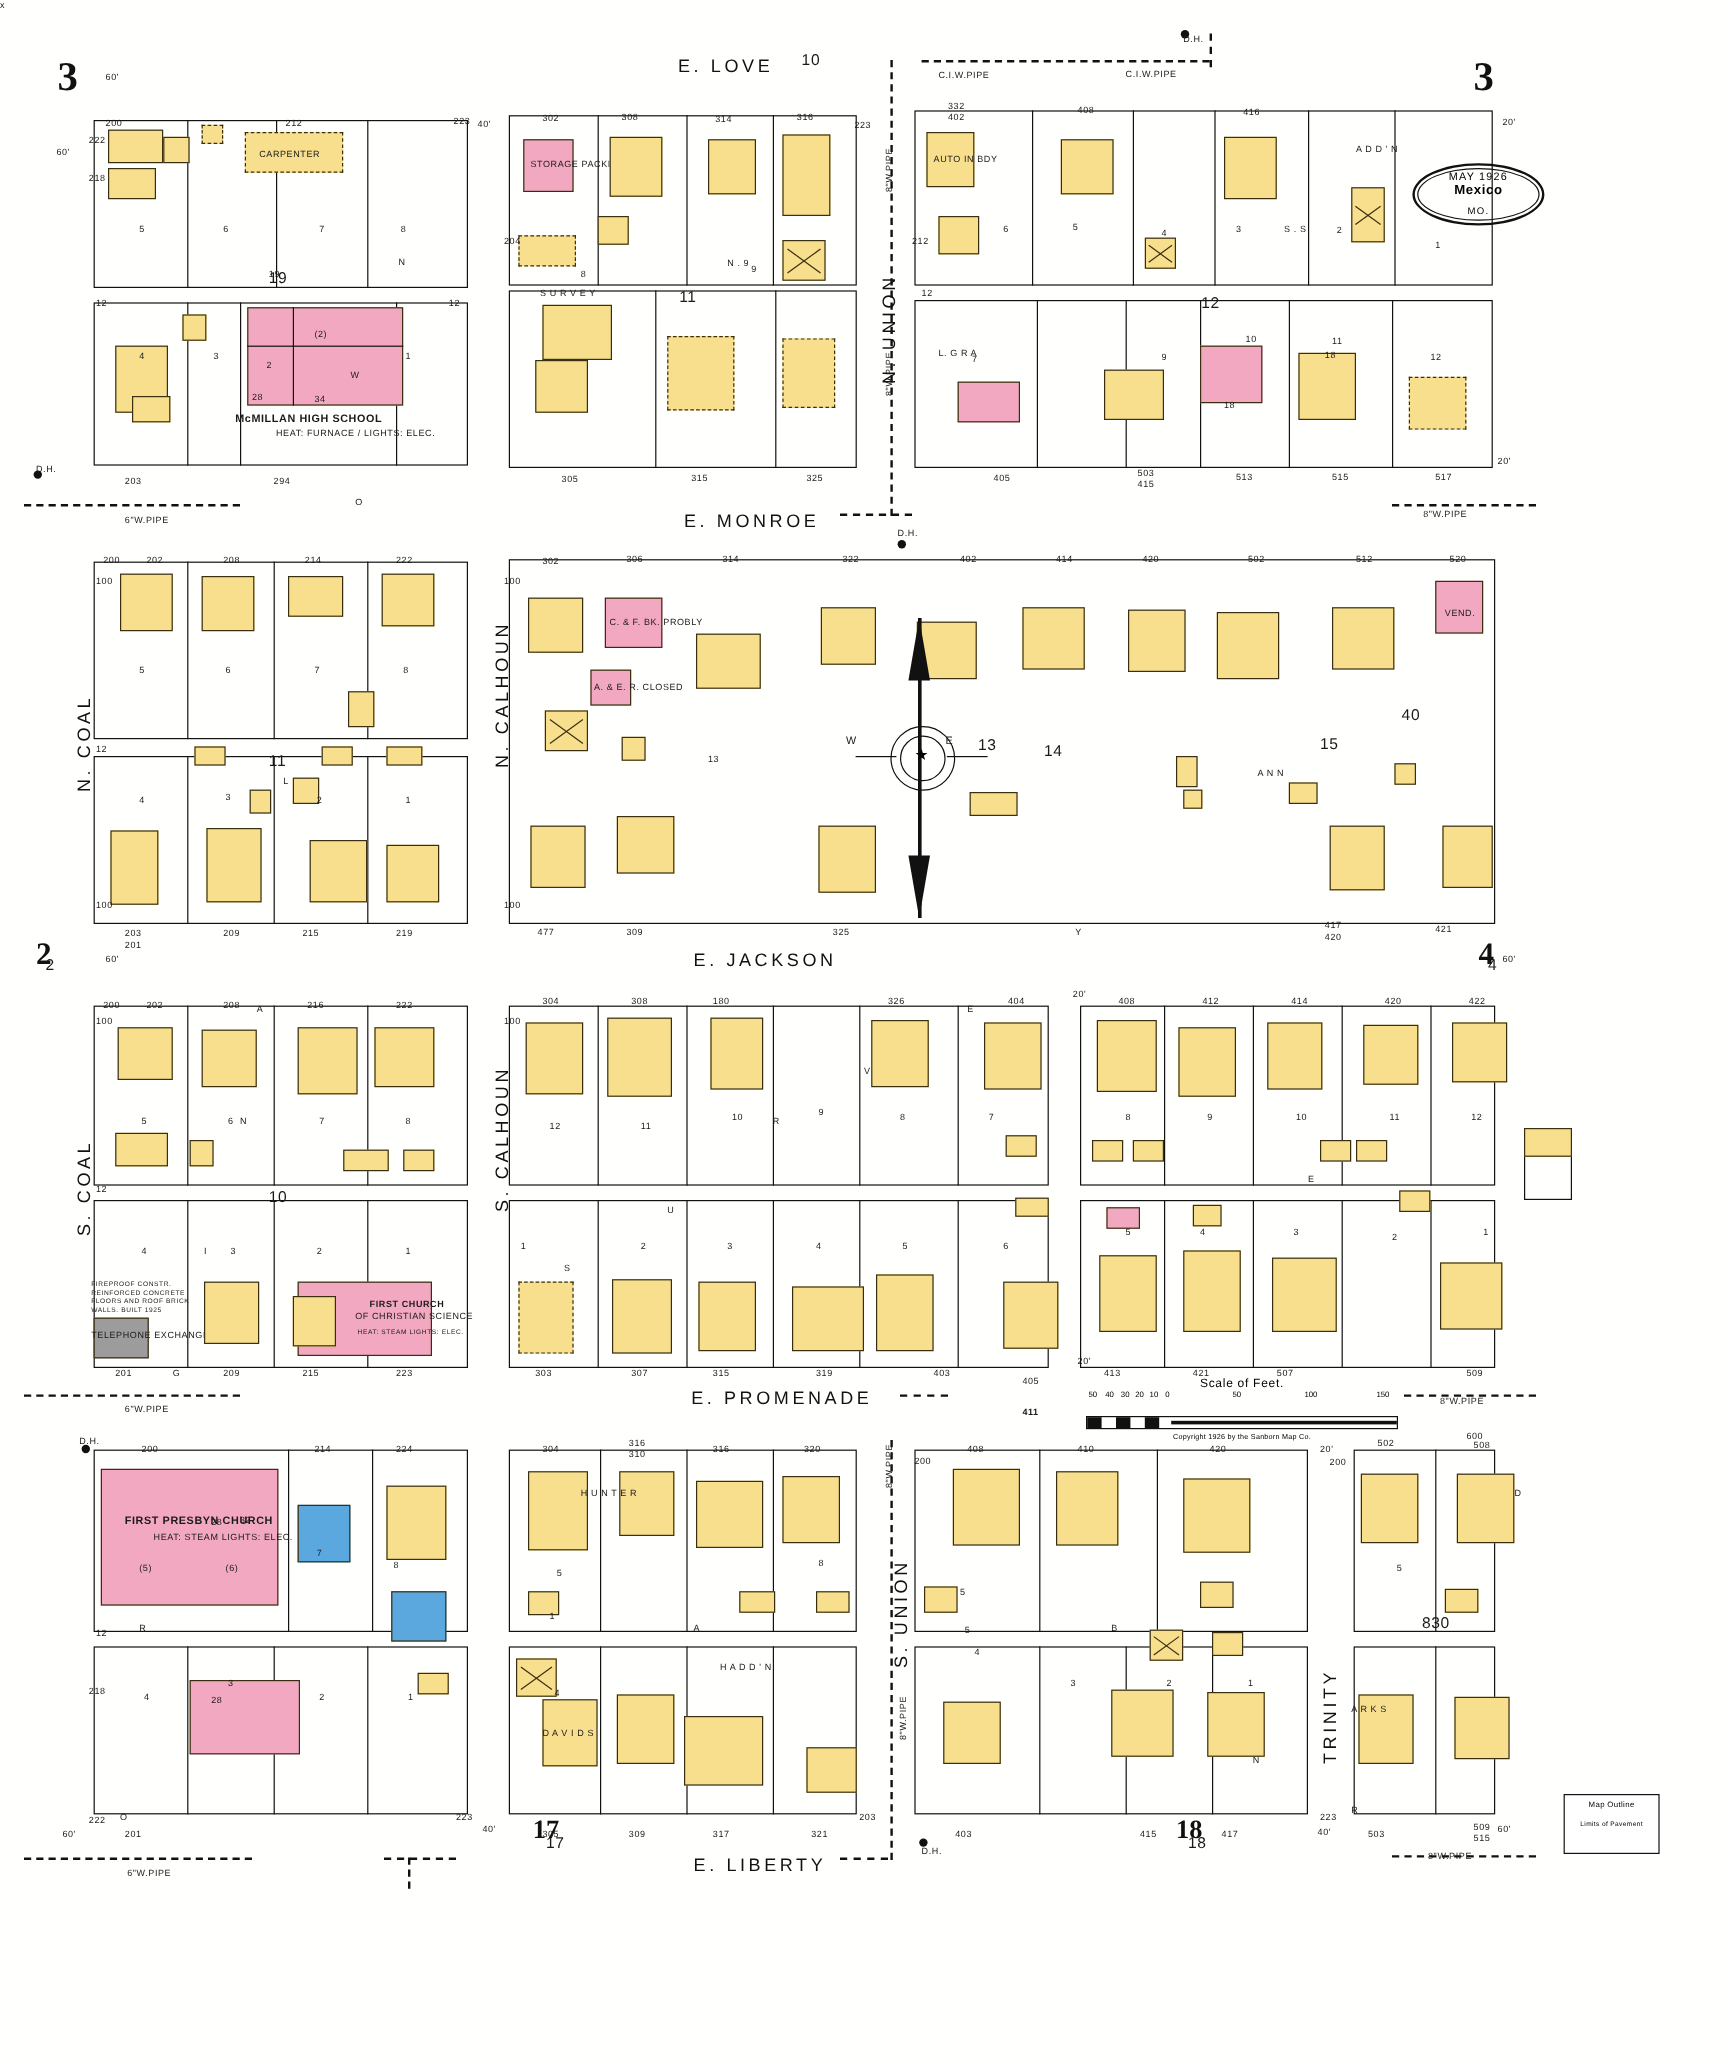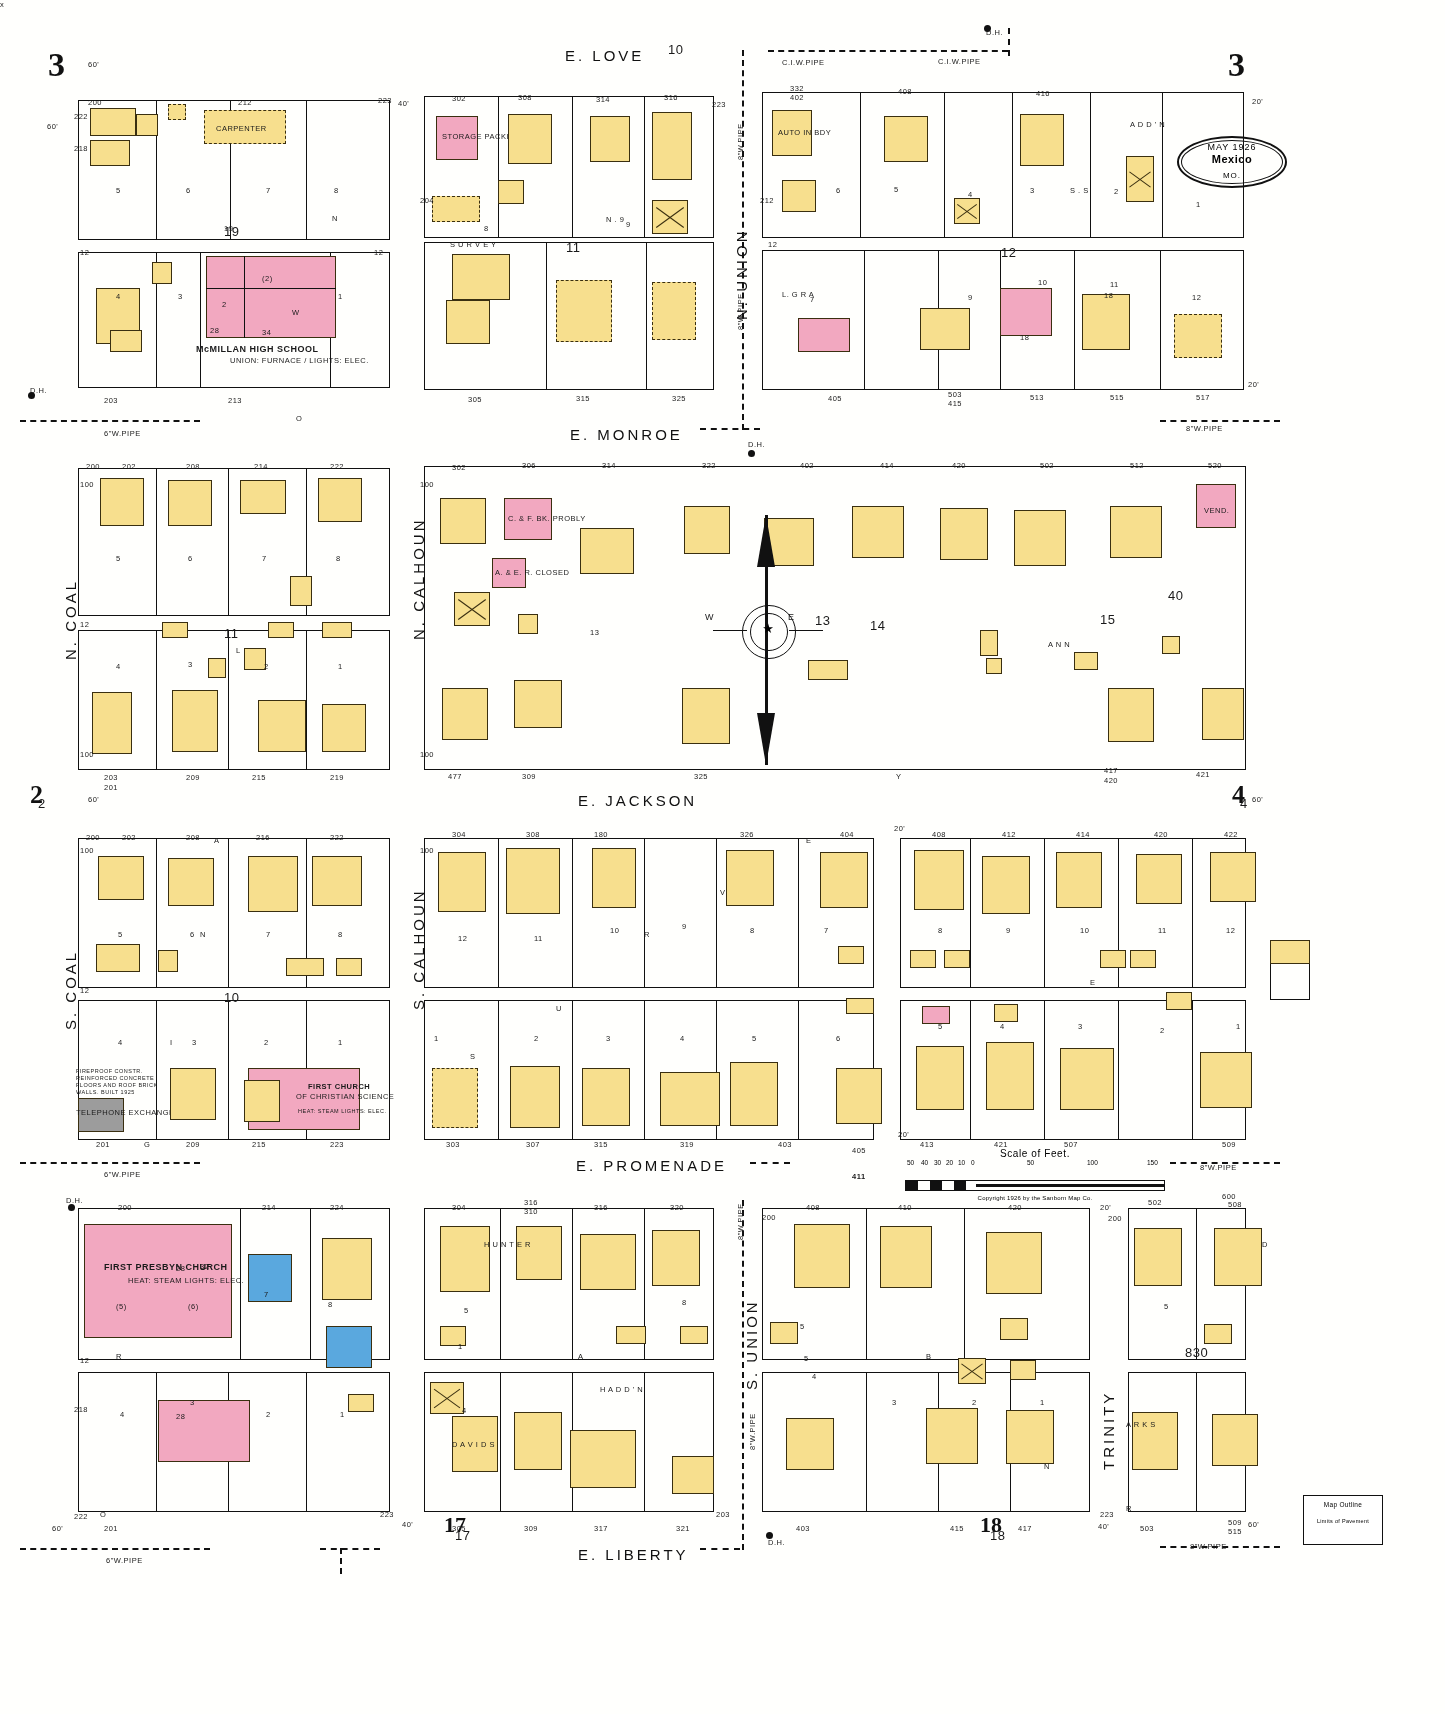--- a/index.html
+++ b/index.html
@@ -240,21 +240,21 @@
   <div class="b by" style="left:90px;top:140px;width:40px;height:26px;"></div>
   <div class="b by" style="left:136px;top:114px;width:22px;height:22px;"></div>
   <div class="b by dash" style="left:168px;top:104px;width:18px;height:16px;"></div>
   <div class="b by dash" style="left:204px;top:110px;width:82px;height:34px;"></div>
   <div class="lbl tiny" style="left:216px;top:124px;">CARPENTER</div>
 
   <div class="b bp" style="left:206px;top:256px;width:130px;height:82px;"></div>
   <div class="line hline" style="left:206px;top:288px;width:130px;"></div>
   <div class="line vline" style="left:244px;top:256px;height:82px;"></div>
   <div class="lbl sm bold" style="left:196px;top:344px;">McMILLAN HIGH SCHOOL</div>
-  <div class="lbl tiny" style="left:230px;top:356px;">UNION: FURNACE / LIGHTS: ELEC.</div>
+  <div class="lbl tiny" style="left:230px;top:356px;">HEAT: FURNACE / LIGHTS: ELEC.</div>
   <div class="b by" style="left:96px;top:288px;width:44px;height:56px;"></div>
   <div class="b by" style="left:110px;top:330px;width:32px;height:22px;"></div>
   <div class="b by" style="left:152px;top:262px;width:20px;height:22px;"></div>
 
   <div class="b bp" style="left:436px;top:116px;width:42px;height:44px;"></div>
   <div class="lbl tiny" style="left:442px;top:132px;">STORAGE PACKING</div>
   <div class="b by" style="left:508px;top:114px;width:44px;height:50px;"></div>
   <div class="b by" style="left:498px;top:180px;width:26px;height:24px;"></div>
   <div class="b by dash" style="left:432px;top:196px;width:48px;height:26px;"></div>
   <div class="b by" style="left:590px;top:116px;width:40px;height:46px;"></div>
@@ -458,21 +458,21 @@
   <div id="layer-addresses">
       <div class="lbl tiny" style="left: 88px; top: 98px;">200</div>
       <div class="lbl tiny" style="left: 238px; top: 98px;">212</div>
       <div class="lbl tiny" style="left: 378px; top: 96px;">223</div>
       <div class="lbl tiny" style="left: 74px; top: 144px;">218</div>
       <div class="lbl tiny" style="left: 74px; top: 112px;">222</div>
       <div class="lbl tiny" style="left: 398px; top: 99px;">40'</div>
       <div class="lbl tiny" style="left: 88px; top: 60px;">60'</div>
       <div class="lbl tiny" style="left: 47px; top: 122px;">60'</div>
       <div class="lbl tiny" style="left: 104px; top: 396px;">203</div>
-      <div class="lbl tiny" style="left: 228px; top: 396px;">213</div>
+      <div class="lbl tiny" style="left: 228px; top: 396px;">294</div>
       <div class="lbl tiny" style="left: 452px; top: 94px;">302</div>
       <div class="lbl tiny" style="left: 518px; top: 93px;">308</div>
       <div class="lbl tiny" style="left: 596px; top: 95px;">314</div>
       <div class="lbl tiny" style="left: 664px; top: 93px;">316</div>
       <div class="lbl tiny" style="left: 712px; top: 100px;">223</div>
       <div class="lbl tiny" style="left: 790px; top: 84px;">332</div>
       <div class="lbl tiny" style="left: 790px; top: 93px;">402</div>
       <div class="lbl tiny" style="left: 898px; top: 87px;">408</div>
       <div class="lbl tiny" style="left: 1036px; top: 89px;">416</div>
       <div class="lbl tiny" style="left: 1252px; top: 97px;">20'</div>

